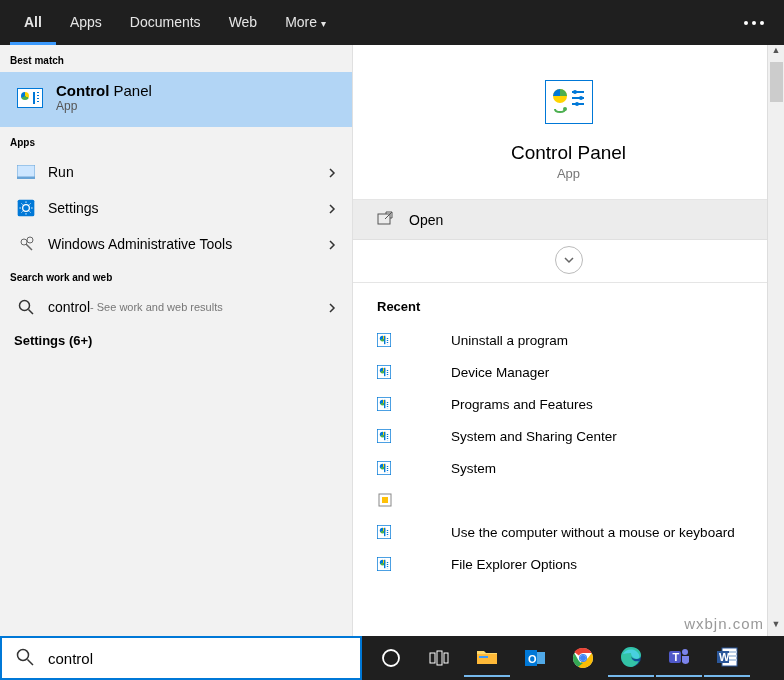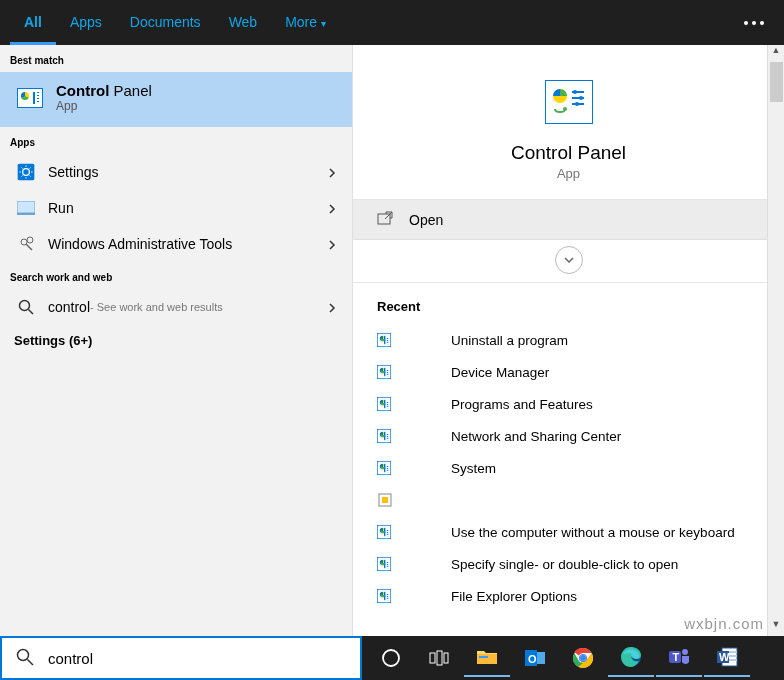--- a/index.html
+++ b/index.html
@@ -1,19 +1,19 @@
 <!DOCTYPE html>
 <html><head>
 <meta charset="utf-8">
 <style>
 * { box-sizing: border-box; margin: 0; padding: 0; font-family: "Segoe UI", Arial, sans-serif; }
 body { width: 784px; height: 680px; background: #fff; position: relative; overflow: hidden; font-size: 14px; }
 
 
-.tabs { height: 45px; background: #1f1f1f; display: flex; align-items: center; padding: 0 10px; color: #0ea5e9; }
+.tabs { height: 45px; background: #1f1f1f; display: flex; align-items: center; padding: 0 10px; color: #e5e5e5; }
 .tab { padding: 0 14px; height: 45px; line-height: 45px; cursor: pointer; font-size: 14px; }
 .tab.active { border-bottom: 3px solid #3b99fc; font-weight: 600; }
 .tabs-right { margin-left: auto; display: flex; align-items: center; gap: 20px; padding-right: 10px; }
 .dots { display: flex; gap: 4px; }
 .dots span { width: 4px; height: 4px; border-radius: 50%; background: #fff; }
 
 
 .main { position: absolute; top: 45px; left: 0; right: 0; bottom: 44px; display: flex; }
 .left { width: 352px; background: #f2f2f2; overflow-y: auto; }
 .right { flex: 1; background: #fff; border-left: 1px solid #e0e0e0; display: flex; flex-direction: column; }
@@ -108,40 +108,40 @@
       <div>
         <div class="best-title"><b>Control</b><span class="light"> Panel</span></div>
         <div class="best-sub">App</div>
       </div>
     </div>
 
     <div class="section-header">Apps</div>
 
     <div class="row">
       <div class="ic">
+        <svg width="18" height="14" viewBox="0 0 18 14">
+            <rect x="0" y="0" width="18" height="12" fill="#cde6ff" stroke="#6aa4d6"></rect>
+            <rect x="0" y="12" width="18" height="2" fill="#6aa4d6"></rect>
+          </svg>
+      </div>
+      <div class="label">Run</div>
+      <div class="chev"><svg viewBox="0 0 12 12">
+            <path d="M4 2l4 4-4 4"></path>
+          </svg></div>
+    </div>
+
+    <div class="row">
+      <div class="ic">
         <svg width="20" height="20" viewBox="0 0 24 24">
             <rect x="2" y="2" width="20" height="20" rx="2" fill="#0078d7"></rect>
             <circle cx="12" cy="12" r="4" fill="none" stroke="#fff" stroke-width="1.5"></circle>
             <path d="M12 4v2M12 18v2M4 12h2M18 12h2M6.5 6.5l1.4 1.4M16.1 16.1l1.4 1.4M6.5 17.5l1.4-1.4M16.1 7.9l1.4-1.4" stroke="#fff"></path>
           </svg>
       </div>
       <div class="label">Settings</div>
-      <div class="chev"><svg viewBox="0 0 12 12">
-            <path d="M4 2l4 4-4 4"></path>
-          </svg></div>
-    </div>
-
-    <div class="row">
-      <div class="ic">
-        <svg width="18" height="14" viewBox="0 0 18 14">
-            <rect x="0" y="0" width="18" height="12" fill="#cde6ff" stroke="#6aa4d6"></rect>
-            <rect x="0" y="12" width="18" height="2" fill="#6aa4d6"></rect>
-          </svg>
-      </div>
-      <div class="label">Run</div>
       <div class="chev"><svg viewBox="0 0 12 12">
             <path d="M4 2l4 4-4 4"></path>
           </svg></div>
     </div>
 
     <div class="row">
       <div class="ic">
         <svg width="18" height="18" viewBox="0 0 18 18">
             <circle cx="7" cy="7" r="3" fill="none" stroke="#666"></circle>
             <path d="M9 9l6 6" stroke="#666" stroke-width="1.5"></path>
@@ -227,47 +227,41 @@
       <div class="recent-item">
           <div class="ric">
             <div class="mini-cp" style="transform:scale(0.7);transform-origin:left center"></div>
           </div>
           <div class="rtxt">Programs and Features</div>
         </div>
       <div class="recent-item">
           <div class="ric">
             <div class="mini-cp" style="transform:scale(0.7);transform-origin:left center"></div>
           </div>
-          <div class="rtxt">Network and Sharing Center</div>
+          <div class="rtxt">System and Sharing Center</div>
         </div>
       <div class="recent-item">
           <div class="ric">
             <div class="mini-cp" style="transform:scale(0.7);transform-origin:left center"></div>
           </div>
           <div class="rtxt">System</div>
         </div>
       <div class="recent-item">
           <div class="ric">
             <svg width="16" height="16" viewBox="0 0 16 16">
               <rect x="2" y="2" width="12" height="12" fill="#fff" stroke="#888"></rect>
               <rect x="5" y="5" width="6" height="6" fill="#ffc107"></rect>
             </svg>
           </div>
         </div>
       <div class="recent-item">
           <div class="ric">
             <div class="mini-cp" style="transform:scale(0.7);transform-origin:left center"></div>
           </div>
           <div class="rtxt">Use the computer without a mouse or keyboard</div>
-        </div>
-      <div class="recent-item">
-          <div class="ric">
-            <div class="mini-cp" style="transform:scale(0.7);transform-origin:left center"></div>
-          </div>
-          <div class="rtxt">Specify single- or double-click to open</div>
         </div>
       <div class="recent-item">
           <div class="ric">
             <div class="mini-cp" style="transform:scale(0.7);transform-origin:left center"></div>
           </div>
           <div class="rtxt">File Explorer Options</div>
         </div>
     </div>
   </div>
 </div>

